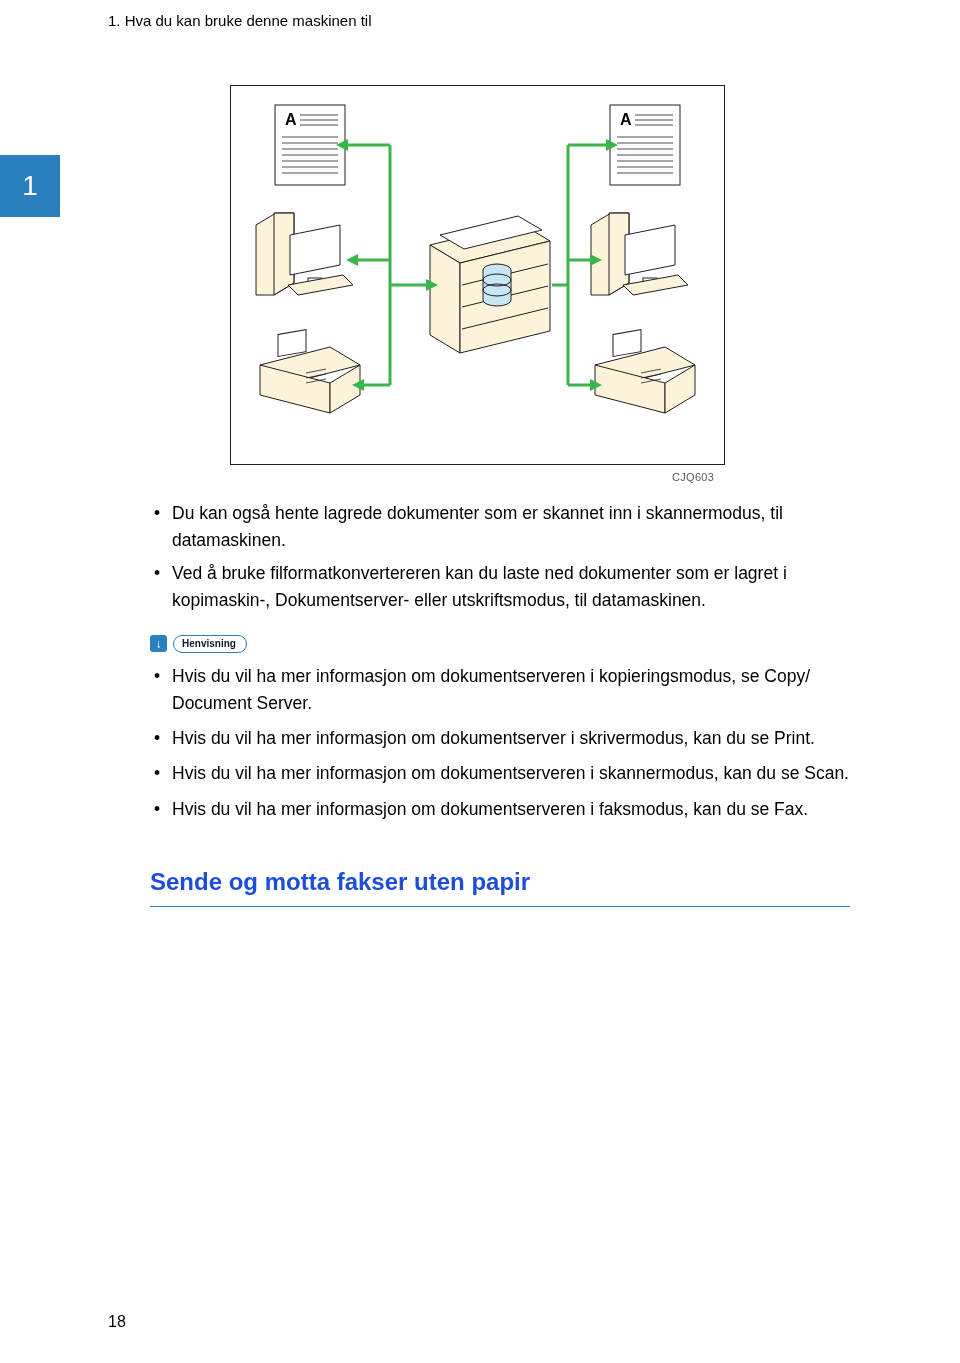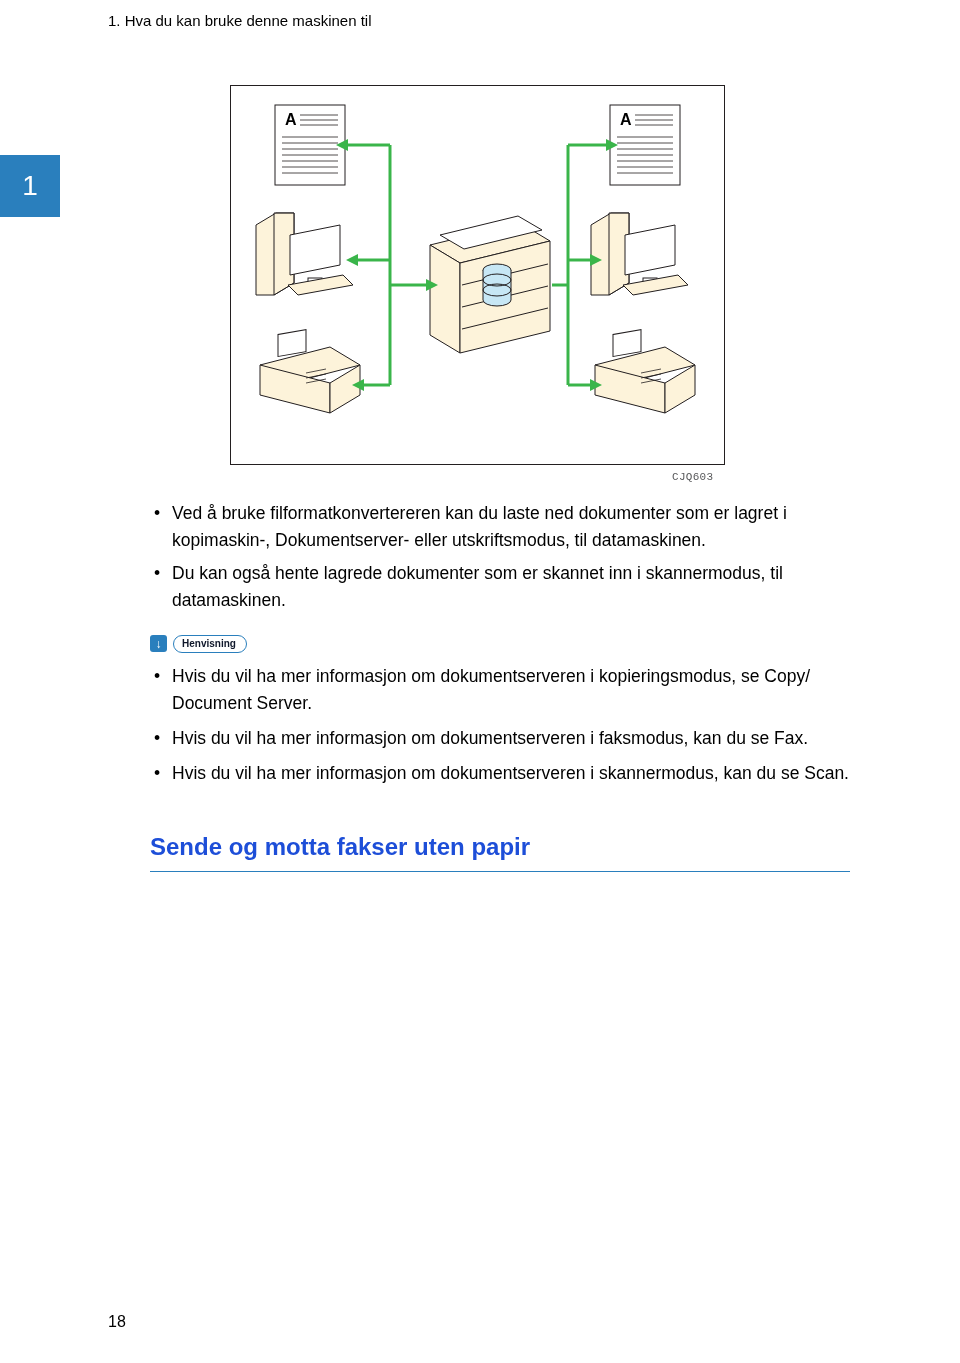--- a/index.html
+++ b/index.html
@@ -44,21 +44,20 @@
     width: 495px; height: 380px;
     border: 1px solid #231f20;
   }
   svg.diagram { position: absolute; top: 0; left: 0; }
   .fig-code {
     position: absolute;
     top: 386px; left: 442px;
     font-size: 11px;
     color: #58595b;
     letter-spacing: 0.3px;
-    font-family: Liberation Mono, monospace;
   }
   .content {
     position: absolute;
     top: 500px;
     left: 150px;
     width: 700px;
     font-size: 17.5px;
     line-height: 1.55;
   }
   ul.bullets { list-style: none; margin-bottom: 14px; }
@@ -245,33 +244,34 @@
       <polygon class="arrowhead" points="360,294 360,306 372,300"></polygon>
 
       <path class="connector" d="M322,200 L338,200"></path>
     </g>
   </svg>
   <div class="fig-code">CJQ603</div>
 </div>
 
 <div class="content">
   <ul class="bullets">
+    <li>Du kan også hente lagrede dokumenter som er skannet inn i skannermodus, til datamaskinen.</li>
     <li>Ved å bruke filformatkonvertereren kan du laste ned dokumenter som er lagret i kopimaskin-, Dokumentserver- eller utskriftsmodus, til datamaskinen.</li>
-    <li>Du kan også hente lagrede dokumenter som er skannet inn i skannermodus, til datamaskinen.</li>
   </ul>
 
   <div class="ref-badge">
     <span class="ref-icon">↓</span>
     <span class="ref-label">Henvisning</span>
   </div>
 
   <ul class="ref-list">
     <li>Hvis du vil ha mer informasjon om dokumentserveren i kopieringsmodus, se Copy/ Document Server.</li>
+    <li>Hvis du vil ha mer informasjon om dokumentserver i skrivermodus, kan du se Print.</li>
+    <li>Hvis du vil ha mer informasjon om dokumentserveren i skannermodus, kan du se Scan.</li>
     <li>Hvis du vil ha mer informasjon om dokumentserveren i faksmodus, kan du se Fax.</li>
-    <li>Hvis du vil ha mer informasjon om dokumentserveren i skannermodus, kan du se Scan.</li>
   </ul>
 
   <h2 class="section-heading">Sende og motta fakser uten papir</h2>
 
 
 </div>
 
 <div class="page-number">18</div>
 
 </body></html>

